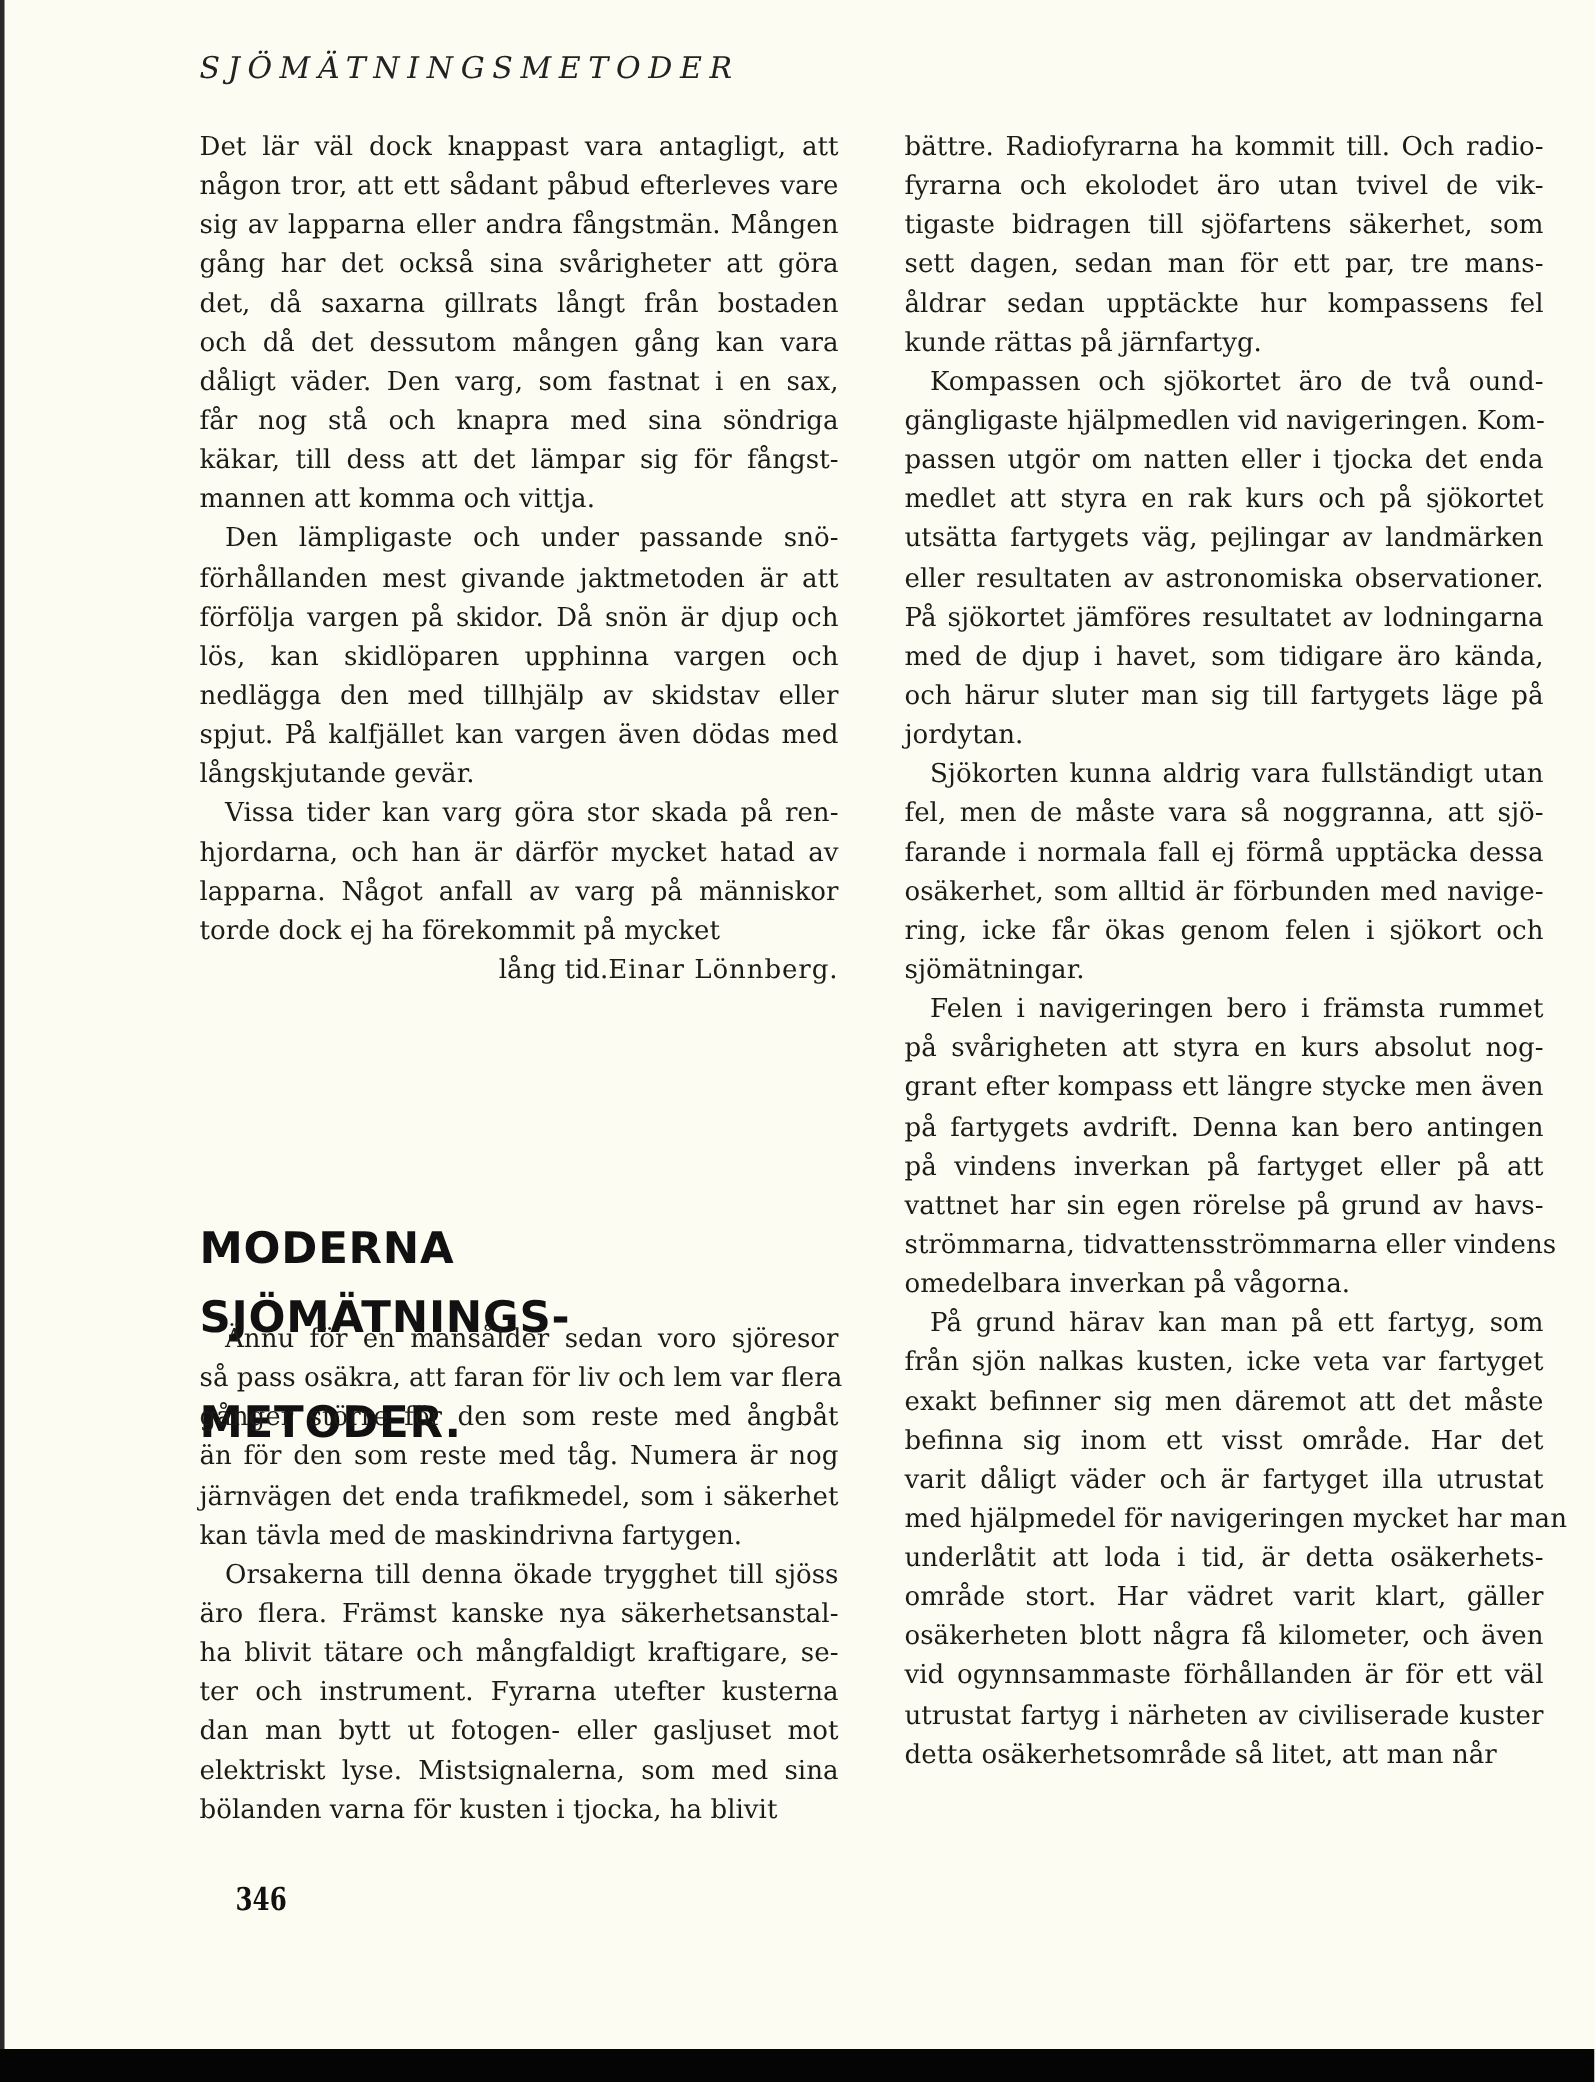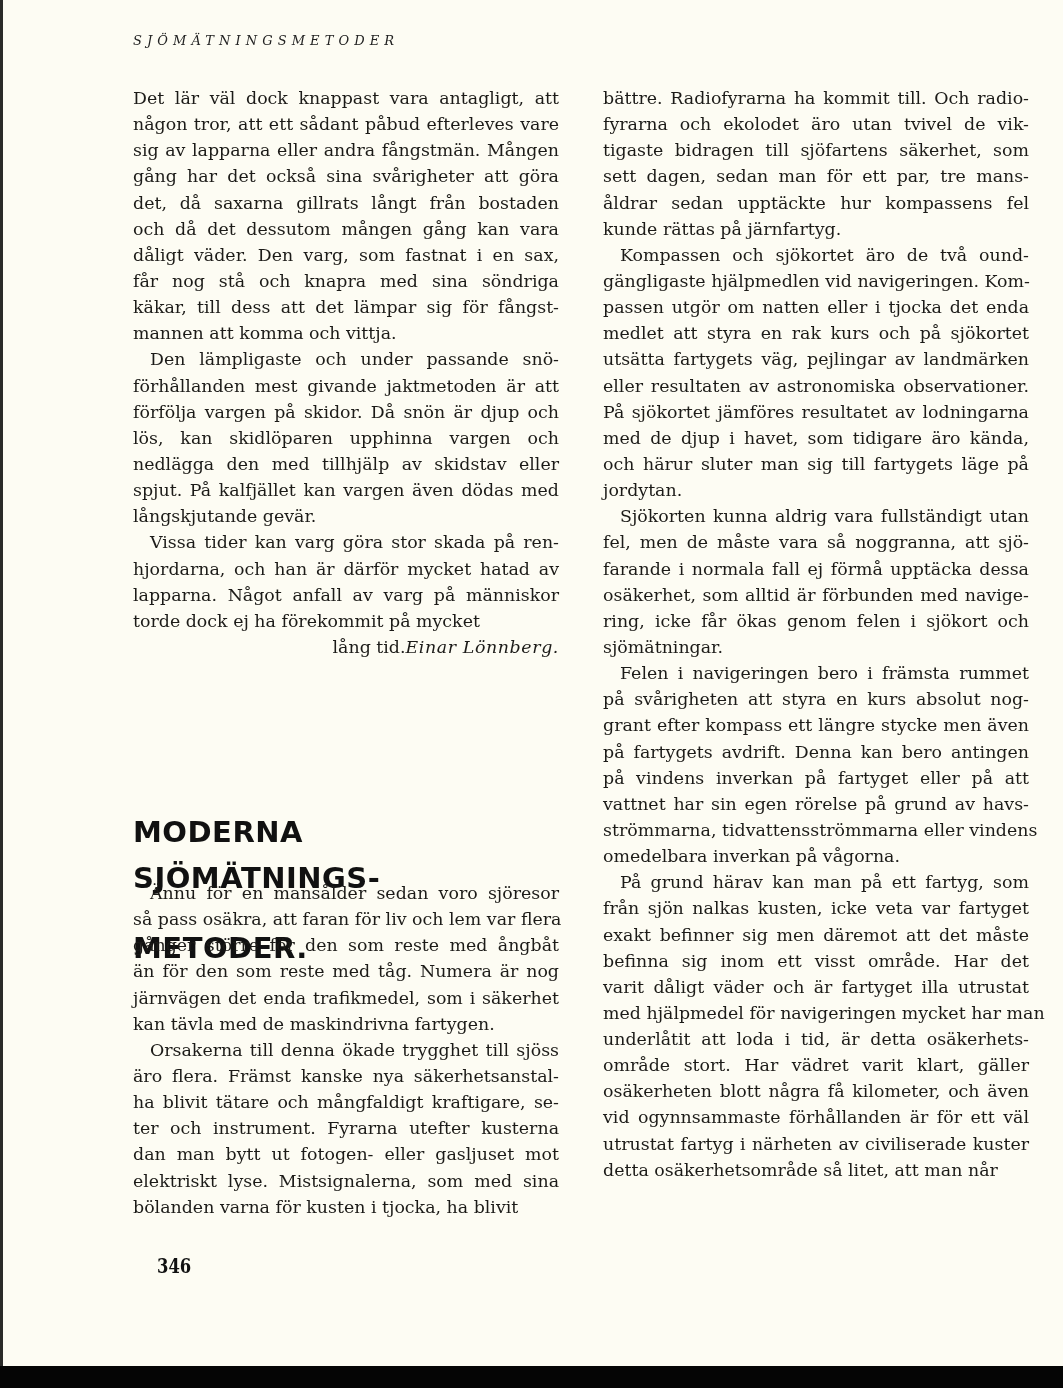--- a/index.html
+++ b/index.html
@@ -7,35 +7,35 @@
     width:1063px; height:1388px; position:relative; overflow:hidden;
     background:#fdfcf3;
     font-family:"DejaVu Serif","Liberation Serif",serif;
     color:#1c1b18;
   }
   .left-edge { position:absolute; left:0; top:0; width:3px; height:1366px; background:#2a2a28; }
   .bottom-bar { position:absolute; left:0; top:1366px; width:1063px; height:22px; background:#050505; }
   .running-head {
     position:absolute; left:133px; top:33px;
     font-family:"DejaVu Serif","Liberation Serif",serif;
-    font-style:italic; font-size:13px; letter-spacing:5.1px; color:#222;
+    font-style:italic; font-size:20px; letter-spacing:5.1px; color:#222;
   }
   .col { position:absolute; width:426px; }
   .col-left { left:133px; top:85px; }
   .col-left2 { left:133px; top:880px; }
   .col-right { left:587px; top:85px;margin-left:16px; }
   .line {
     display:block; height:26.15px; line-height:26.15px;
     font-size:17.4px; white-space:nowrap;
     text-align:justify; text-align-last:justify;
   }
   .line.last { text-align-last:left; }
   .line.indent { padding-left:17px; }
   .line.sig { display:flex; justify-content:flex-end; text-align-last:auto; }
-  .sig-name { font-style:italic; letter-spacing:0.6px; }
+  .sig-name { letter-spacing:0.6px; }
   .heading {
     position:absolute; left:133px; top:809px; width:426px;
     font-family:"DejaVu Sans","Liberation Sans",sans-serif;
     font-weight:bold; font-size:29px; line-height:46px; color:#111;
     letter-spacing:0.5px; margin:0;
   }
   .heading span { display:block; text-align:justify; text-align-last:justify; }
   .heading span.h2 { text-align-last:left;margin-top:24px; }
   .page-number {
     position:absolute; left:157px; top:1253px;

